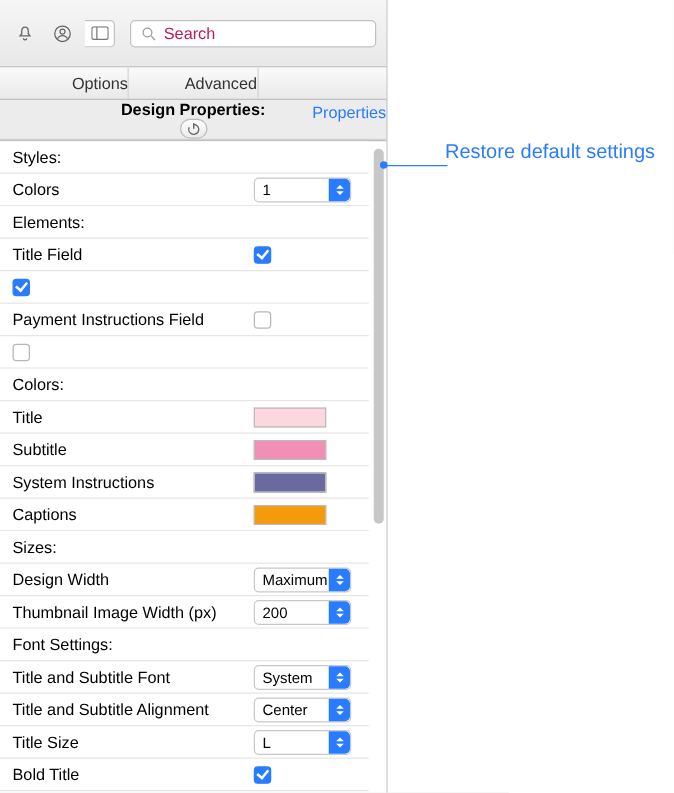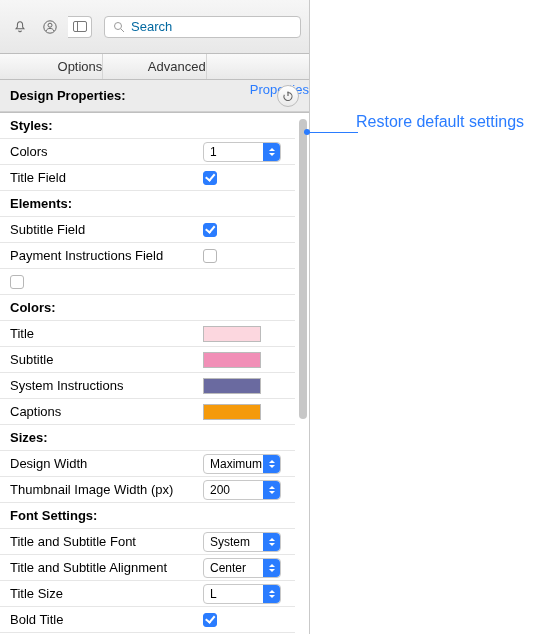--- a/index.html
+++ b/index.html
@@ -47,21 +47,21 @@
 .search {
   flex: 1;
   margin-left: 6px;
   height: 22px;
   border: 1px solid #c2c2c2;
   border-radius: 4px;
   background: #fff;
   display: flex;
   align-items: center;
   padding: 0 8px;
-  color: #0369a1;
+  color: #be185d;
   gap: 6px;
   font-size: 13px;
 }
 .tabs {
   display: flex;
   height: 26px;
   background: linear-gradient(#fafafa,#e9e9e9);
   border-bottom: 1px solid #bfbfbf;
 }
 .tab {
@@ -76,20 +76,21 @@
 .tab.active { color: #2a7cff; font-weight: 500; }
 .section-hdr {
   display: flex;
   align-items: center;
   justify-content: space-between;
   height: 32px;
   padding: 0 10px;
   font-weight: 600;
   font-size: 13px;
   border-bottom: 1px solid #d0d0d0;
+  flex-direction: column;
 }
 .restore-btn {
   width: 22px; height: 22px;
   border: 1px solid #bdbdbd;
   border-radius: 11px;
   background: linear-gradient(#ffffff,#eaeaea);
   display:flex;align-items:center;justify-content:center;
   color:#555;
 }
 .content {
@@ -105,21 +106,21 @@
 .scroll .thumb {
   position:absolute; left:0; width:8px; top:0; height:300px;
   background:#c7c7c7; border-radius:4px;
 }
 .rows { margin-right:14px; }
 .row {
   display:flex; align-items:center;
   height:26px; padding:0 10px;
   border-bottom:1px solid #e6e6e6;
 }
-.row.hdr { font-weight:700; background:#fff; }
+.row.hdr { font-weight:400; background:#fff; }
 .label { flex:1; font-size:13px; }
 .ctrl { width:82px; display:flex; justify-content:flex-start; }
 .select {
   width:78px; height:20px;
   border:1px solid #c8c8c8; border-radius:4px;
   background:#fff; display:flex; align-items:center;
   font-size:12px; padding-left:6px; position:relative;
 }
 .select .arr {
   position:absolute; right:0; top:0; bottom:0; width:17px;
@@ -214,31 +215,30 @@
       <div class="row">
         <span class="label">Colors</span>
         <div class="ctrl">
             <div class="select">
               <span>1</span>
               <span class="arr"></span>
             </div>
           </div>
       </div>
 
+      <div class="row hdr">
+          <span class="label">Elements:</span>
+        </div>
       <div class="row">
         <span class="label">Title Field</span>
         <div class="ctrl">
             <div class="checkbox checked"></div>
           </div>
       </div>
-      <div class="row hdr">
-          <span class="label">Elements:</span>
-        </div>
-      <div class="row">
-        <span class="label">Subtitle Field</span>
+      <div class="row">
         <div class="ctrl">
             <div class="checkbox checked"></div>
           </div>
       </div>
       <div class="row">
         <span class="label">Payment Instructions Field</span>
         <div class="ctrl">
             <div class="checkbox"></div>
           </div>
       </div>

